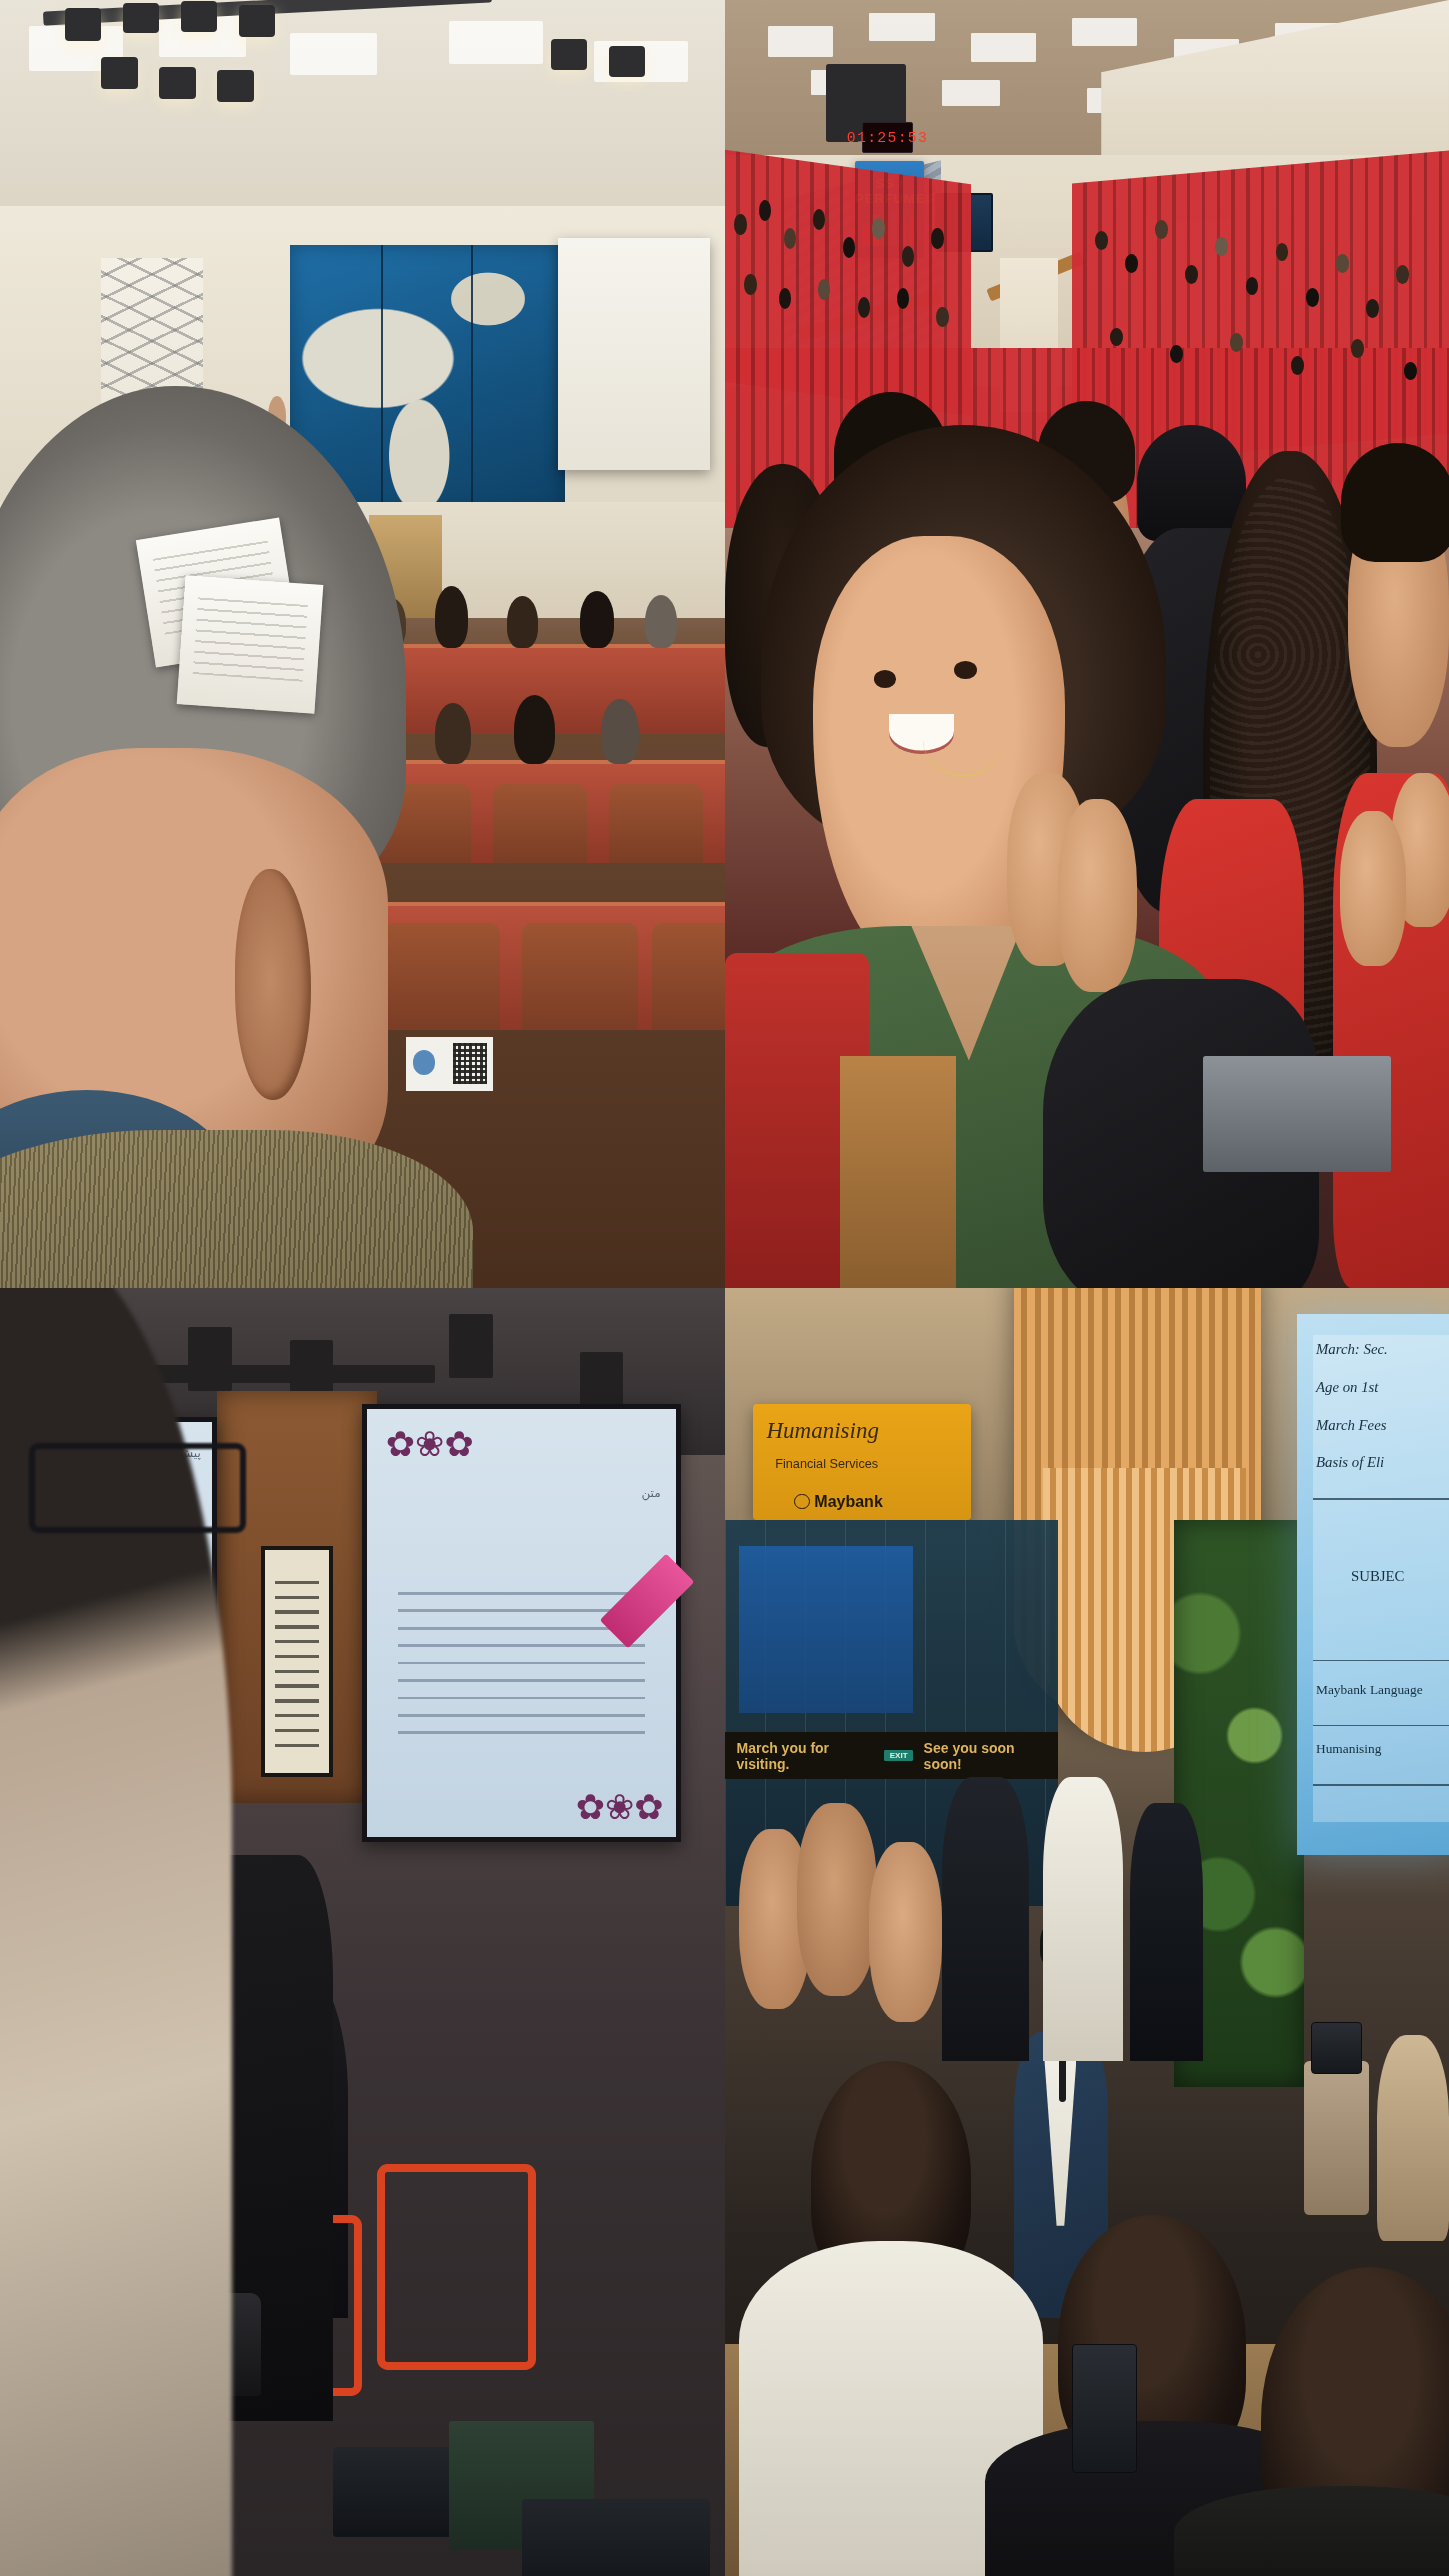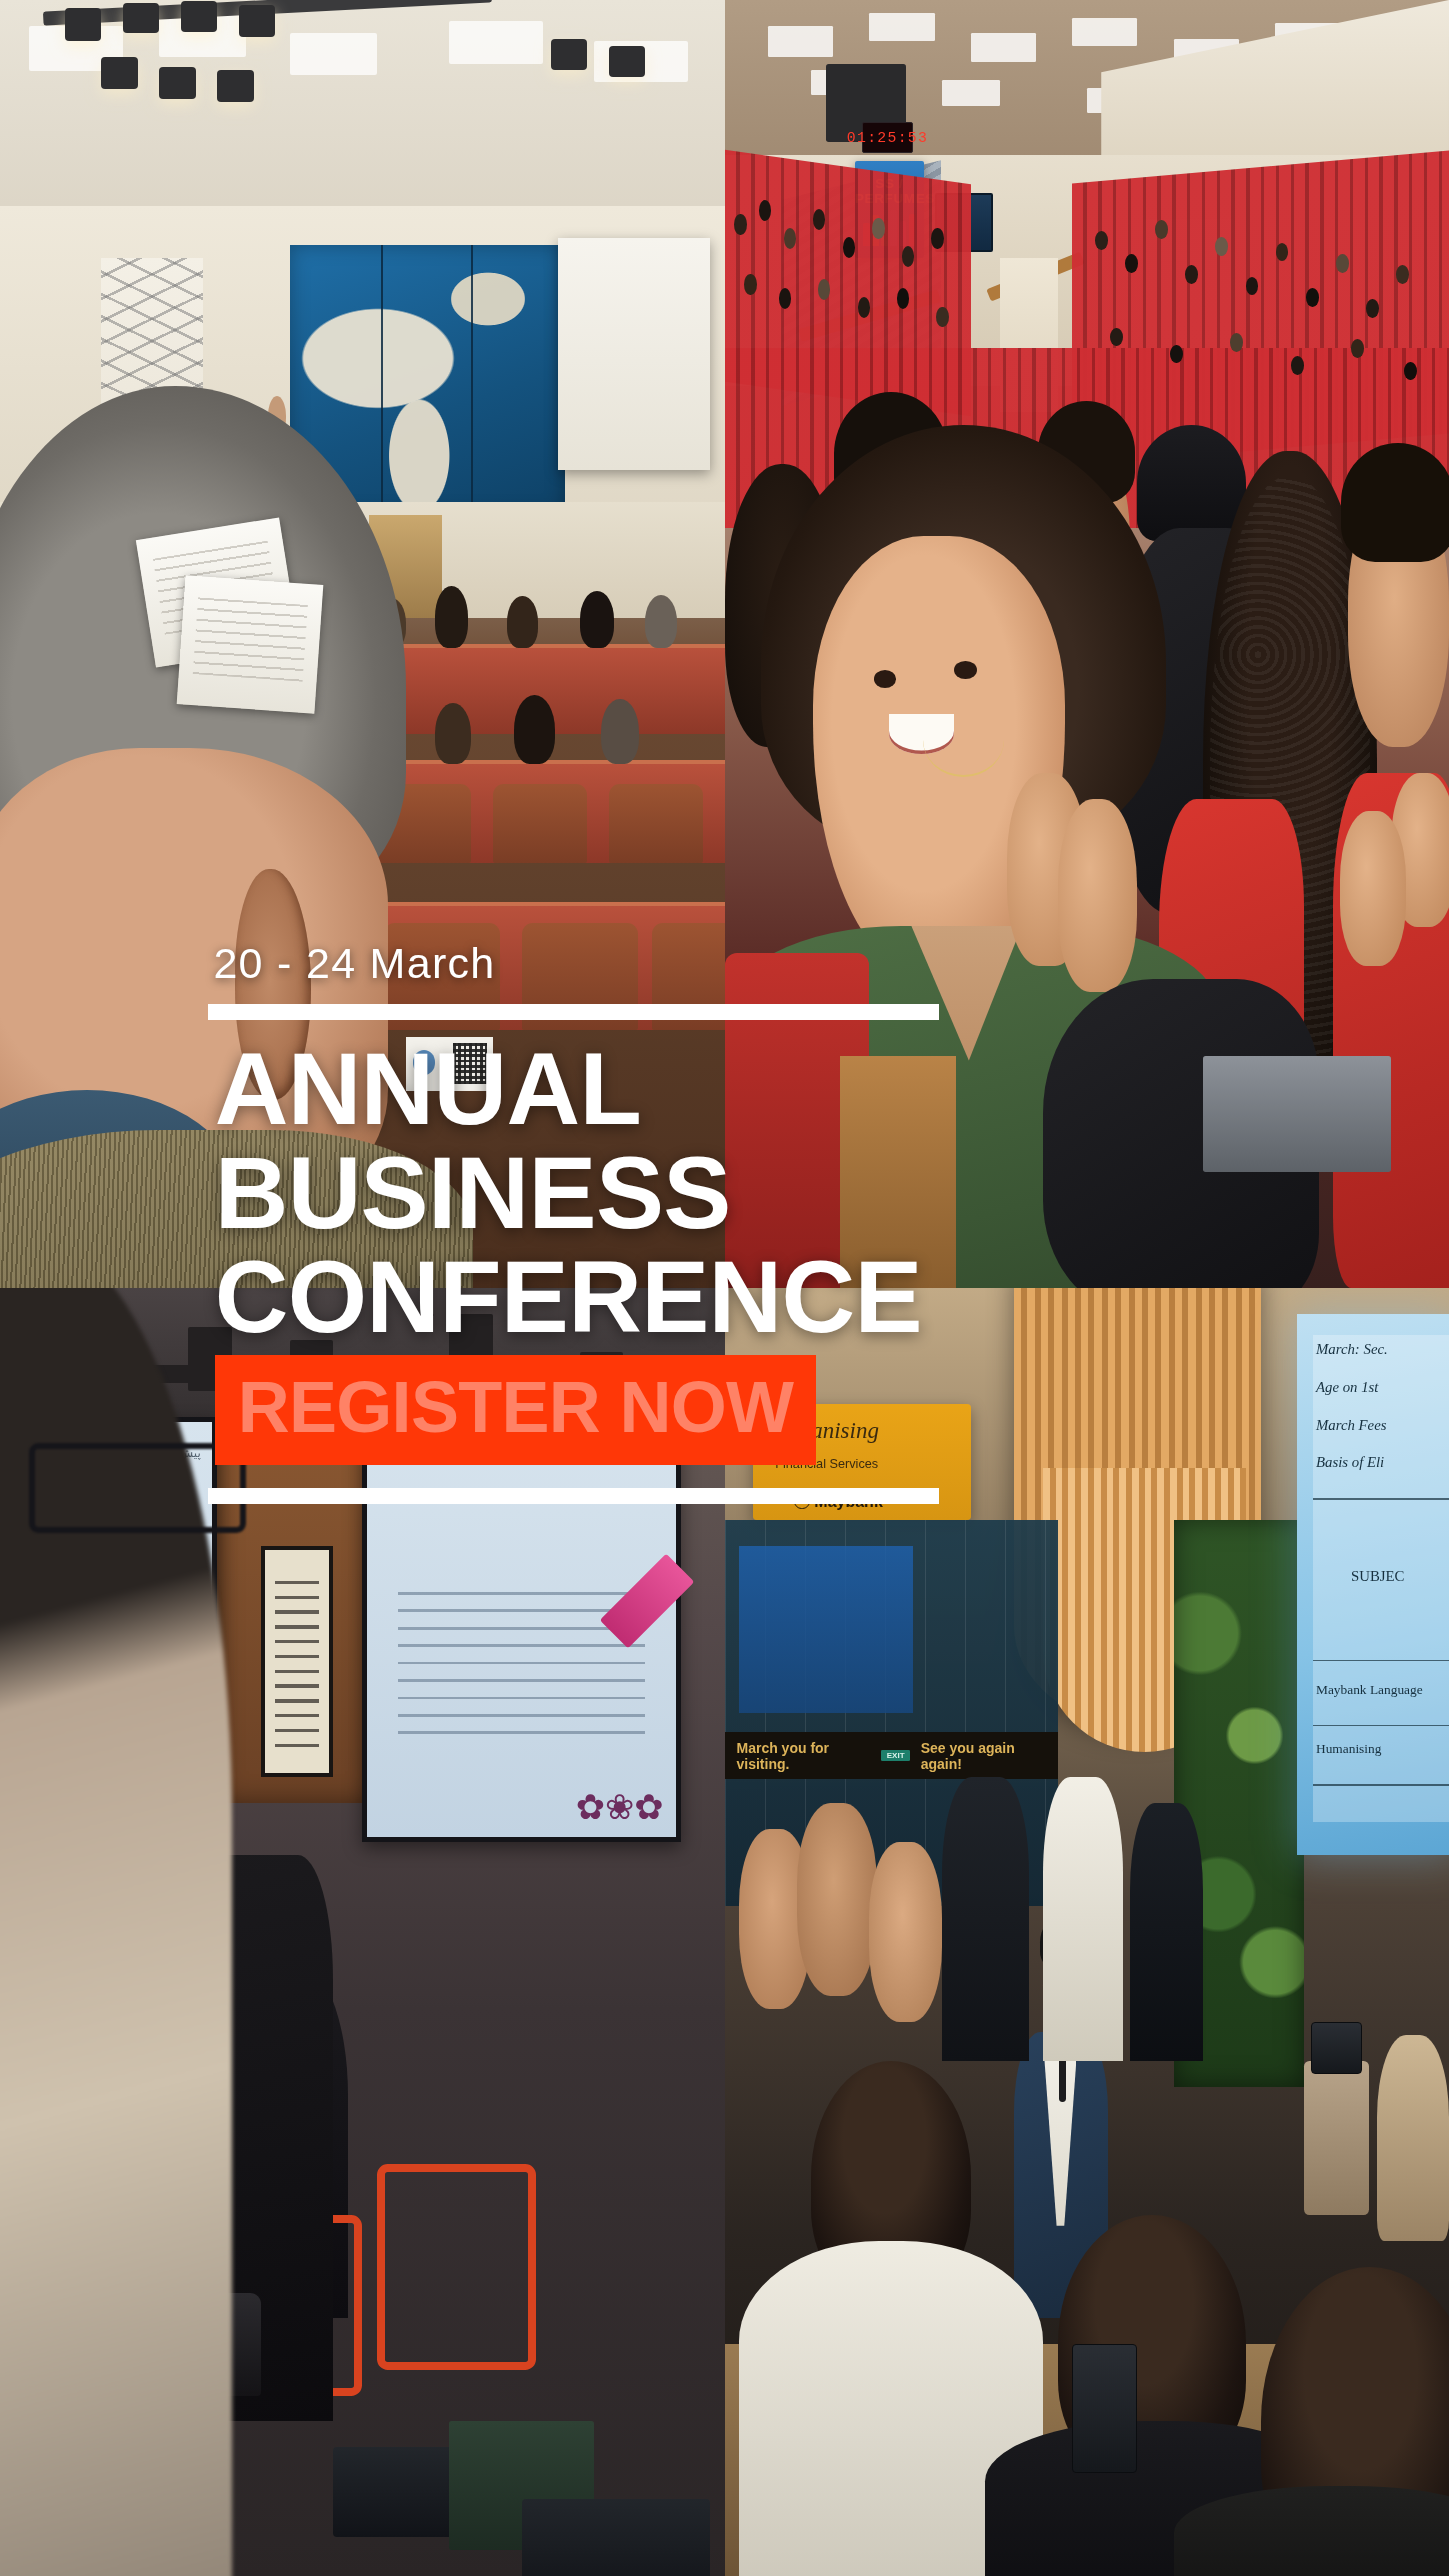--- a/index.html
+++ b/index.html
@@ -573,21 +573,21 @@
         <span class="fs">Financial Services</span>
         <span class="mb">Maybank</span>
       </div>
 
       <div class="ab br-glass"></div>
       <div class="ab br-bluebox"></div>
 
       <div class="ab br-exitbar">
         <span>March you for visiting.</span>
         <span class="br-exit">EXIT</span>
-        <span>See you again again!</span>
+        <span>See you soon soon!</span>
       </div>
 
       <div class="ab br-green"></div>
 
       <div class="ab br-slide">
         <span class="sheet"></span>
         <span class="ln" style="top:5%">March: Sec.</span>
         <span class="ln" style="top:12%">Age on 1st</span>
         <span class="ln" style="top:19%">March Fees</span>
         <span class="ln" style="top:26%">Basis of Eli</span>
@@ -624,28 +624,15 @@
       <div class="br-fg-body ab" style="left:2%;top:74%;width:42%;height:30%;background:linear-gradient(#efece2,#c9c4b6)"></div>
       <div class="br-fg-head ab" style="left:46%;top:72%;width:26%;height:20%"></div>
       <div class="br-fg-body ab" style="left:36%;top:88%;width:48%;height:18%;background:linear-gradient(#1a1a1e,#0a0a0d)"></div>
       <div class="br-fg-head ab" style="left:74%;top:76%;width:30%;height:24%"></div>
       <div class="br-fg-body ab" style="left:62%;top:93%;width:46%;height:14%;background:linear-gradient(#20201f,#0c0c0c)"></div>
       <div class="br-phone ab" style="left:48%;top:82%;width:9%;height:10%"></div>
     </div>
 
   </div>
 
-  <div class="overlay">
-    <div class="ov-date">20 - 24 March</div>
-    <div class="ov-rule"></div>
-    <div class="ov-title">
-      <div class="ov-t1">ANNUAL</div>
-      <div class="ov-t2">BUSINESS</div>
-      <div class="ov-t3">CONFERENCE</div>
-    </div>
-    <div style="padding-left:6.7px">
-      <div class="ov-cta">REGISTER NOW</div>
-    </div>
-    <div class="ov-rule2"></div>
-  </div>
 
 </div>
 
 
 </body></html>

